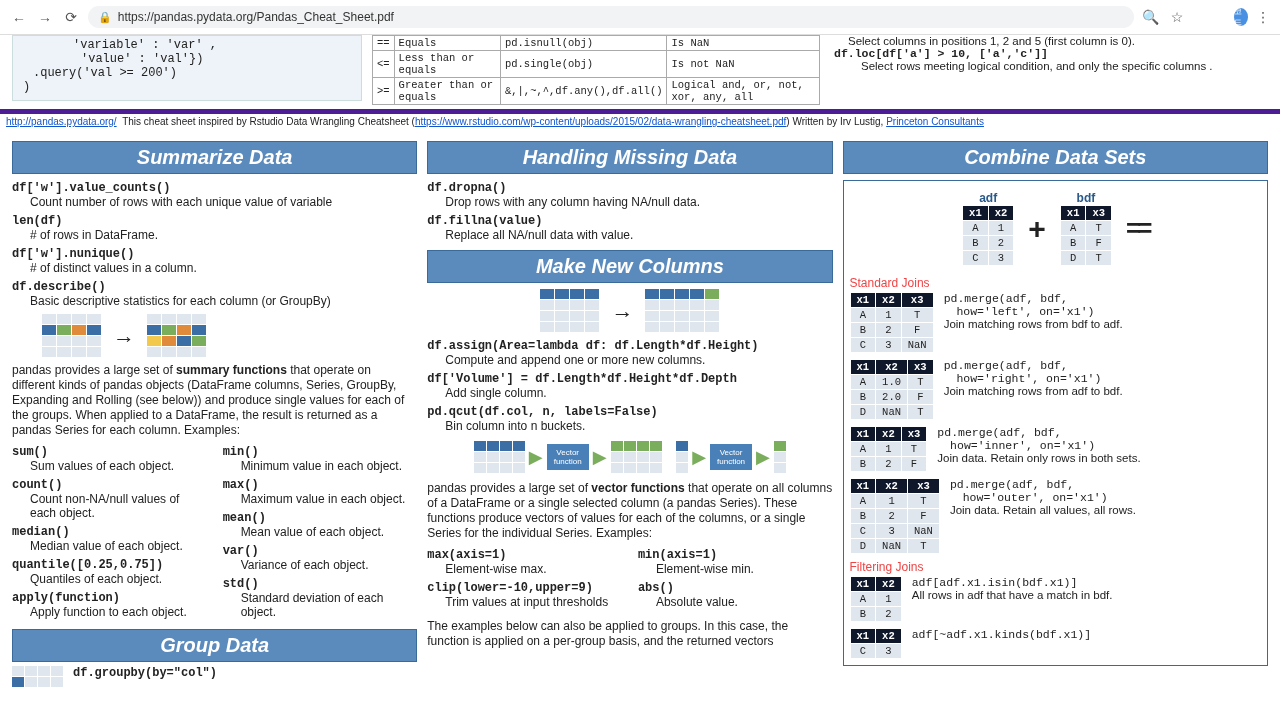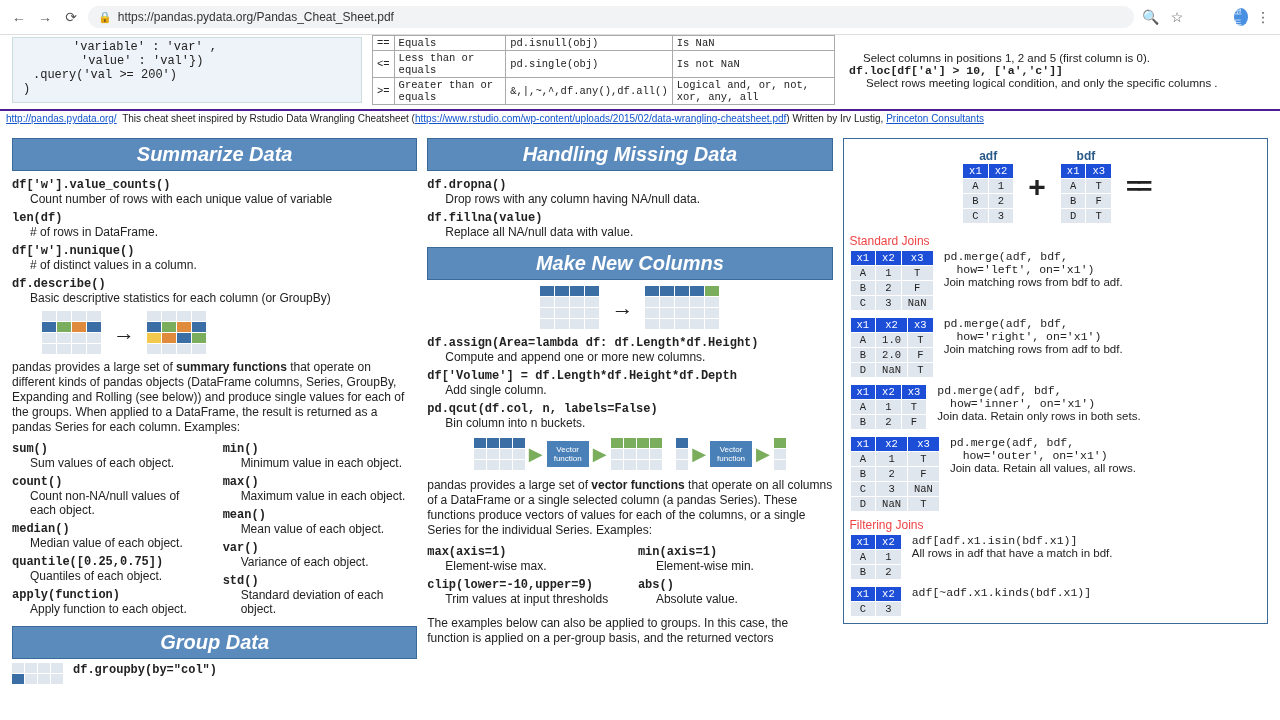--- a/index.html
+++ b/index.html
@@ -8,21 +8,21 @@
   .chrome .nav-icon { color:#555; font-size:14px; width:18px; text-align:center; }
   .chrome .url-bar { flex:1; display:flex; align-items:center; gap:6px; background:#f1f3f4; border-radius:14px; padding:4px 10px; font-size:12px; color:#333; }
   .chrome .lock { font-size:11px; }
   .chrome .right-icon { color:#555; font-size:14px; width:18px; text-align:center; }
   .ext-badge { width:14px;height:18px;border-radius:50%;background:#4a90e2;color:#fff;font-size:8px;display:flex;align-items:center;justify-content:center;margin-left:40px; }
   .menu-dots { font-size:14px;color:#555; }
 
   .page { position:relative; height:694px; overflow:hidden; }
 
   
-  .top-frag { display:flex; gap:10px; padding:0 5px 4px 12px; border-bottom:2px solid #4c1d95;align-items:center; }
+  .top-frag { display:flex; gap:10px; padding:0 20px 4px 12px; border-bottom:5px solid #4c1d95; }
   .frag-left { flex:0 0 350px; }
   .frag-code { font-family: "Courier New", monospace; font-size:12px; background:#eef3f9; padding:2px 4px 6px 60px; border:1px solid #cdd; }
   .frag-mid { flex:1; }
   .op-table { border:1px solid #aaa; border-collapse:collapse; width:100%; font-size:10.5px; }
   .op-table td { border:1px solid #aaa; padding:1px 4px; font-family:"Courier New",monospace; }
   .frag-right { flex:0 0 430px; font-size:11.5px; padding-left:4px; }
   .frag-right .code { font-family:"Courier New",monospace; }
   .footnote { font-size:10px; padding:2px 6px; }
   .footnote a { color:#1155cc; text-decoration:underline; }
 
@@ -52,21 +52,21 @@
   .arrow { font-size:22px; font-weight:bold; }
 
   .vec-flow { display:flex; align-items:center; gap:4px; justify-content:center; margin:8px 0; }
   .vec-flow .lbl { background:#4a80b8; color:#fff; font-size:8px; padding:4px 2px; text-align:center; width:42px; }
   .chev { color:#7aae5c; font-size:18px; }
 
   
   .mini-join { }
   .mini-join table { border-collapse:collapse; font-size:10.5px; font-family:"Courier New",monospace; }
   .mini-join td, .mini-join th { border:1px solid #fff; padding:1px 6px; text-align:center; }
-  .mini-join th { background:#1d4ed8; color:#fff; font-weight:normal; }
+  .mini-join th { background:#0f172a; color:#fff; font-weight:bold; }
   .mini-join td { background:#e0e6ee; }
   .join-row { display:flex; align-items:flex-start; gap:10px; margin-bottom:6px; }
   .join-desc { flex:1; font-size:11.5px; }
   .join-desc .code { font-weight:normal; }
   .sub-h { font-size:12px; color:#ef4444; margin:4px 0 2px 0; }
   .combine-top { display:flex; align-items:center; justify-content:center; gap:14px; margin:6px 0 10px 0; }
   .combine-top .plus { font-size:30px; font-weight:bold; }
   .combine-top .eq { font-size:26px; font-weight:bold; letter-spacing:-4px; }
   .combine-top .tname { color:#2a5a8a; font-weight:bold; font-size:12px; text-align:center; }
   .combine-box { border:1px solid #3a6a9a; padding:4px 6px 0 6px; }
@@ -123,21 +123,21 @@
               <td>Greater than or equals</td>
               <td>&amp;,|,~,^,df.any(),df.all()</td>
               <td>Logical and, or, not, xor, any, all</td>
             </tr>
       </tbody>
         </table>
     </div>
     <div class="frag-right">
       <div style="margin-left:14px">Select columns in positions 1, 2 and 5 (first column is 0).</div>
       <div class="code">df.loc[df['a'] &gt; 10, ['a','c']]</div>
-      <div style="margin-left:17px">Select rows meeting logical condition, and only the specific columns .</div>
+      <div style="margin-left:27px">Select rows meeting logical condition, and only the specific columns .</div>
     </div>
   </div>
   <div class="footnote" style="text-align:left;">
     <a>http://pandas.pydata.org/</a>
     &nbsp;<span>This cheat sheet inspired by Rstudio Data Wrangling Cheatsheet (</span><a>https://www.rstudio.com/wp-content/uploads/2015/02/data-wrangling-cheatsheet.pdf</a><span>)  Written by Irv Lustig, </span><a>Princeton Consultants</a>
   </div>
 
   <div class="cols">
 
     <div class="col">
@@ -340,20 +340,21 @@
         </div>
         <div>
           <div class="entry"><span class="code">min(axis=1)</span><div class="desc">Element-wise min.</div></div>
           <div class="entry"><span class="code">abs()</span><div class="desc">Absolute value.</div></div>
         </div>
       </div>
       <div class="para">The examples below can also be applied to groups. In this case, the function is applied on a per-group basis, and the returned vectors</div>
     </div>
 
     <div class="col wide">
+      <div class="section-title">Combine Data Sets</div>
       <div class="combine-box">
       <div class="combine-top">
         <div>
           <div class="tname">adf</div>
           <div class="mini-join">
                 <table>
                   <tbody>
                     <tr>
                       <th>x1</th>
                       <th>x2</th>

